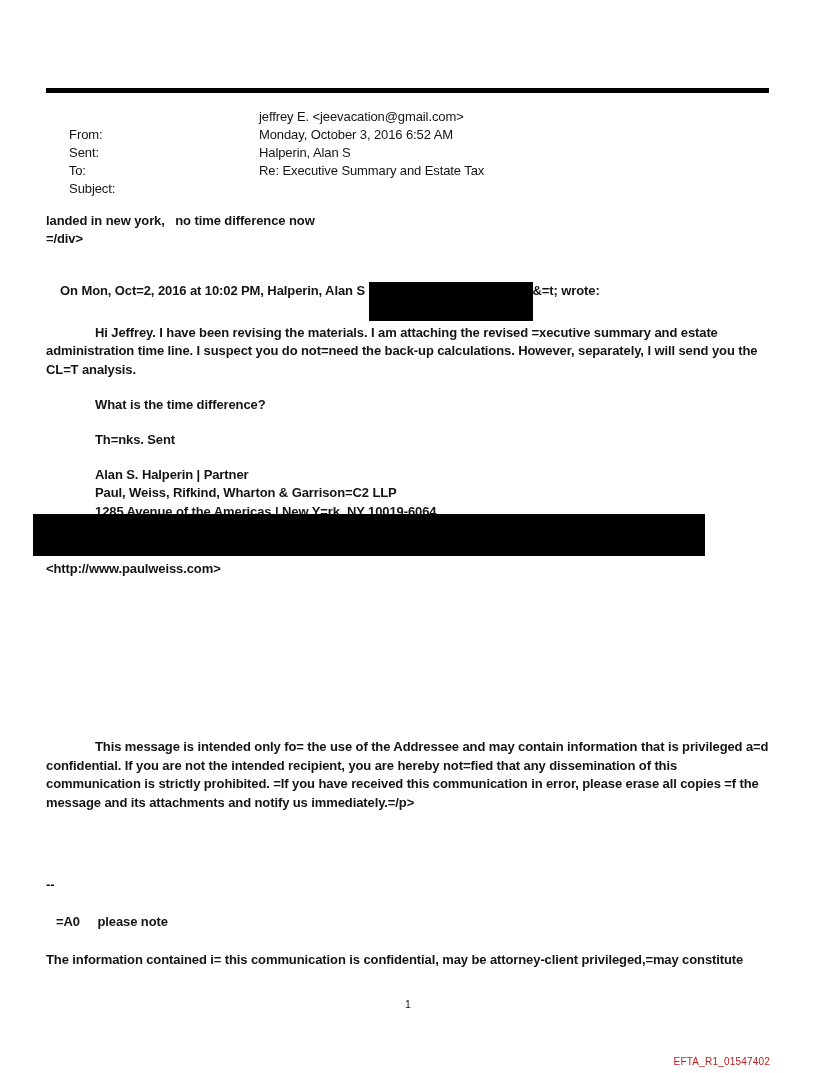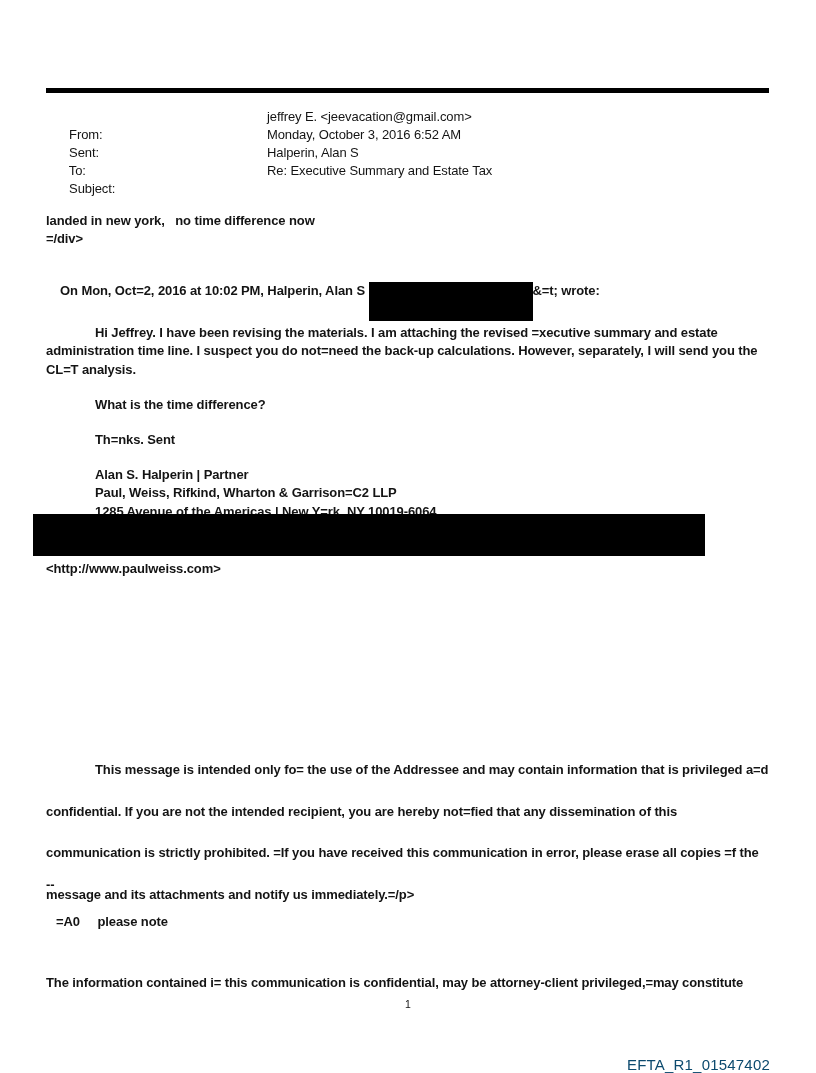--- a/index.html
+++ b/index.html
@@ -8,28 +8,28 @@
     background:#ffffff; overflow:hidden;
     font-family:"Liberation Sans", sans-serif;
     font-size:13px; color:#141414; letter-spacing:-0.1px;
   }
   .abs { position:absolute; }
   .line { white-space:pre; line-height:18.3px;font-weight:bold; }
   .indent { text-indent:49px; }
   .redaction { background:#000000; }
   .hrow { position:relative; height:18px; line-height:18px; white-space:pre; }
   .hlabel { font-weight:normal; }
-  .hvalue { position:absolute; left:211px; top:0;margin-left:8px; }
+  .hvalue { position:absolute; left:211px; top:0; }
   .redaction-inline {
     display:inline-block; width:164px; height:39px;
     background:#000000; vertical-align:-26px;
   }
-  .disc .line { line-height:18.6px;margin-top:23px; }
+  .disc .line { line-height:18.6px; }
   .pagenum { font-size:10.5px; letter-spacing:0; }
-  .bates { font-size:15px; letter-spacing:0.2px; color:#0c4a6e; }
+  .bates { font-size:10px; letter-spacing:0.2px; color:#b91c1c; }
 </style>
 </head>
 <body>
 
 <div class="page">
 
   <div class="abs redaction" style="left:46px;top:88px;width:723px;height:5px"></div>
 
   <div class="abs" style="left:48px;top:108px;width:720px">
     <div class="hrow">

